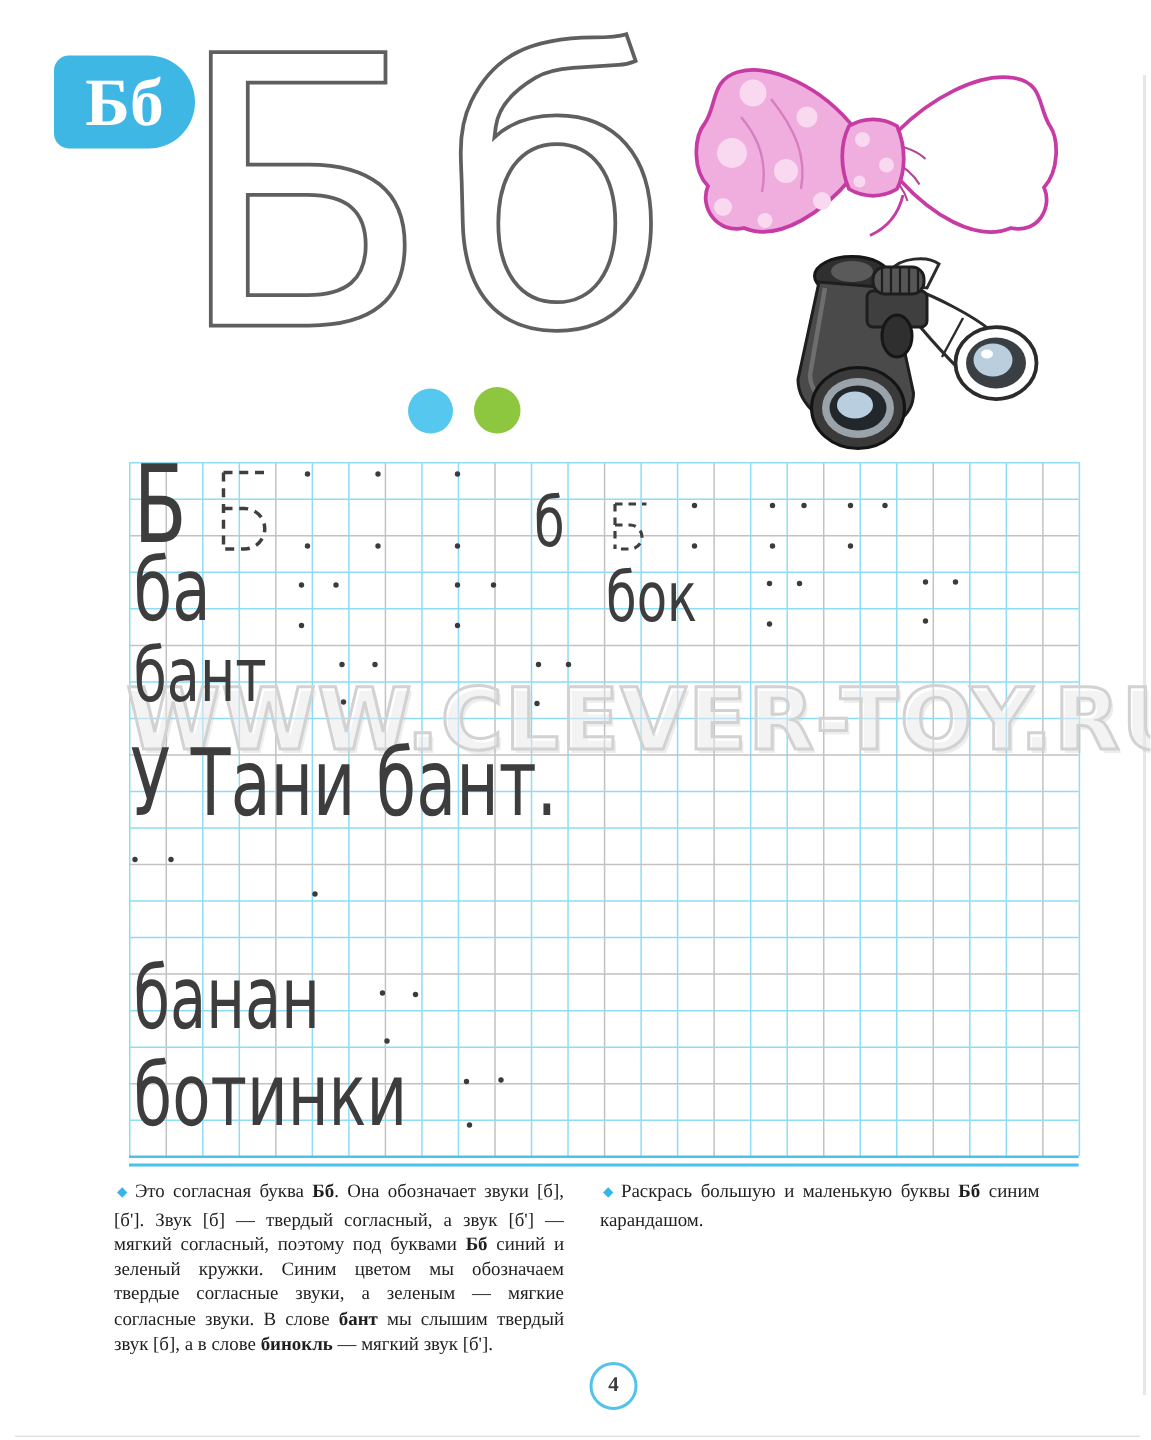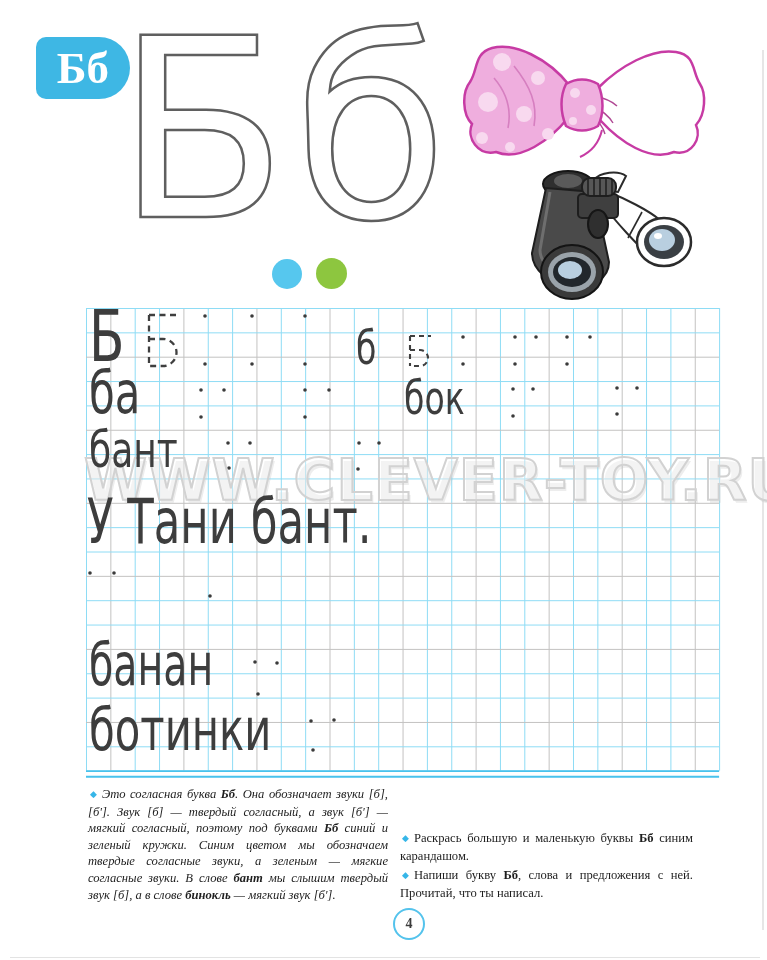--- a/index.html
+++ b/index.html
@@ -46,22 +46,22 @@
   .pw-sent  {left:87px; top:491px;font-size:62px;transform:scaleX(.70);}
   .pw-banan {left:89px; top:636px;font-size:58px;transform:scaleX(.68);}
   .pw-botinki{left:89px;top:701px;font-size:58px;}
   .trace{position:absolute;z-index:4;}
   .trace-cap{left:146px;top:312px;}
   .trace-small{left:408px;top:334px;}
 
   
   .instr-col{position:absolute;top:786px;z-index:5;font-family:"Liberation Serif",serif;
              font-size:12.6px;line-height:16.6px;color:#1e1e1e;text-align:justify;}
-  .instr-left{left:88px;width:300px;font-style:italic;}
-  .instr-right{left:400px;width:293px;margin-top:44px;}
+  .instr-left{left:76px;width:300px;}
+  .instr-right{left:400px;width:293px;}
   .instr-col p{margin:0 0 3px 0;}
   .bullet{color:#36b6e8;font-size:9px;display:inline-block;transform:translateY(-1px);
           margin:0 5px 0 2px;font-family:"DejaVu Sans",sans-serif;}
   .instr-col b{font-weight:bold;}
   .instr-col i{font-style:italic;}
 
   
   .page-num{position:absolute;left:393px;top:908px;width:28px;height:28px;border:2px solid #54c3ec;
             border-radius:50%;display:flex;align-items:center;justify-content:center;z-index:5;
             font-family:"Liberation Serif",serif;font-weight:bold;font-size:14px;color:#3c3c3c;background:#fff;}
@@ -251,21 +251,20 @@
   <div class="pw pw-bant">бант</div>
   <div class="pw pw-sent">У Тани бант.</div>
   <div class="pw pw-banan">банан</div>
   <div class="pw pw-botinki">ботинки</div>
 
   <div class="instr-col instr-left">
     <p><span class="bullet">◆</span><span>Это согласная буква <b>Бб</b>. Она обозначает звуки [б], [б']. Звук [б] — твердый согласный, а звук [б'] — мягкий согласный, поэтому под буквами <b>Бб</b> синий и зеленый кружки. Синим цветом мы обозначаем твердые согласные звуки, а зеленым — мягкие согласные звуки. В слове <b>бант</b> мы слышим твердый звук [б], а в слове <b>бинокль</b> — мягкий звук [б'].</span></p>
   </div>
   <div class="instr-col instr-right">
     <p><span class="bullet">◆</span><span>Раскрась большую и маленькую буквы <b>Бб</b> синим карандашом.</span></p>
-    <p><span class="bullet">◆</span><span>Напиши букву <b>Бб</b>, слова и предложения с ней. Прочитай, что ты написал.</span></p>
   </div>
 
   <div class="page-num">
     <span>4</span>
   </div>
 
   <div class="page-edge-right"></div>
   <div class="page-edge-bottom"></div>
 </div>
 

